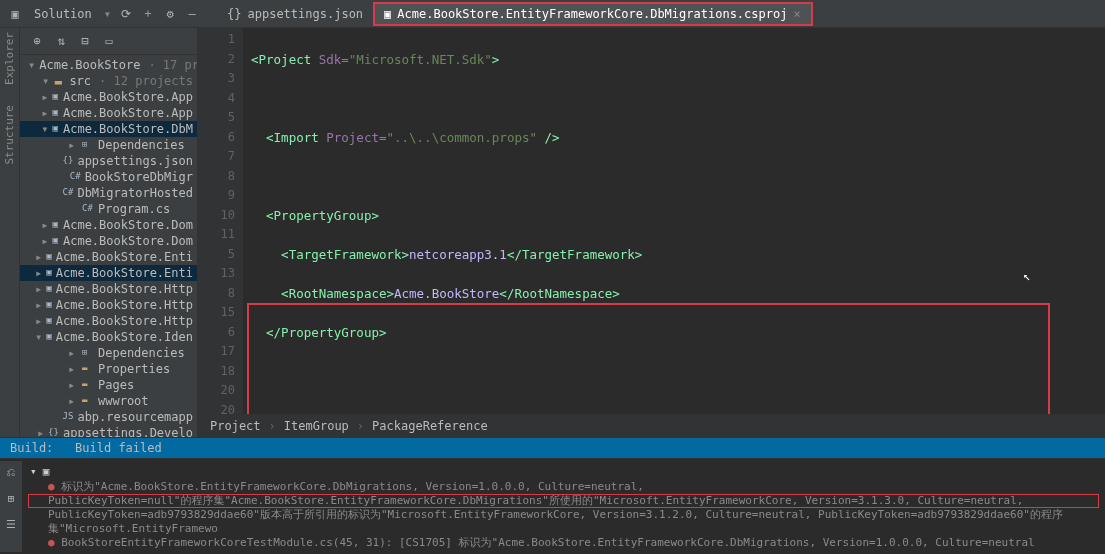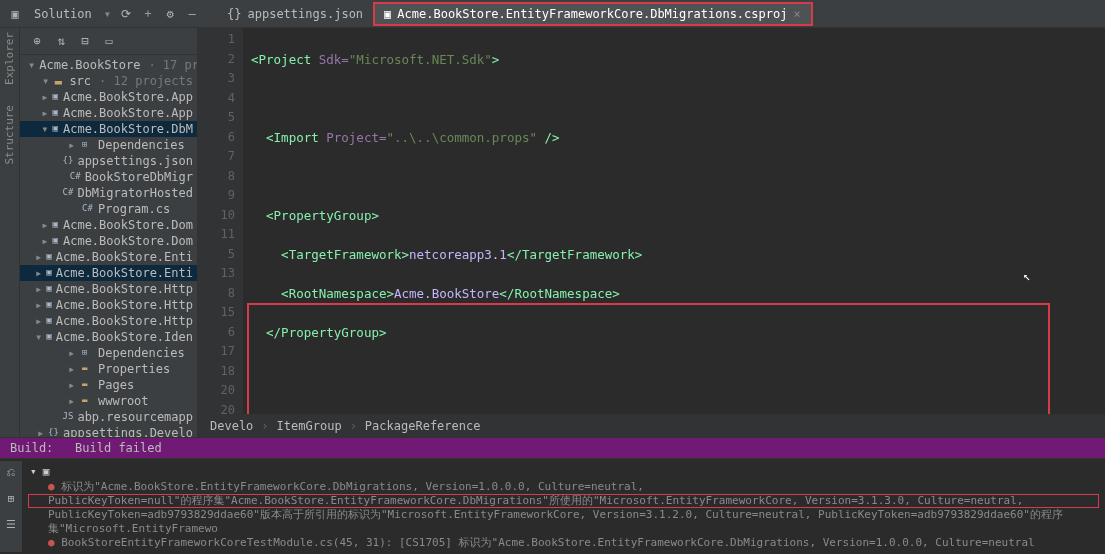--- a/index.html
+++ b/index.html
@@ -33,21 +33,21 @@
 .code{flex:1;padding:2px 0 2px 8px;font-family:Consolas,monospace;font-size:12.5px;line-height:19.5px;white-space:pre;position:relative}
 .tag{color:#86efac}
 .attr{color:#9876aa}
 .str{color:#6a8759}
 .txt{color:#c4b5fd}
 .hl-box{position:absolute;border:2px solid #d73a49;pointer-events:none}
 .hl1{left:4px;top:275px;width:803px;height:122px}
 .cursor-ptr{position:absolute;left:780px;top:238px;color:#fff;pointer-events:none}
 .breadcrumb{display:flex;gap:8px;padding:4px 12px;background:#313335;border-top:1px solid #323232;color:#bbb}
 .bc-sep{color:#606366}
-.bottom{border-top:1px solid #323232;background:#701a75}
+.bottom{border-top:1px solid #323232;background:#0369a1}
 .build-bar{padding:3px 10px;color:#bbb;border-bottom:1px solid #323232}
 .errors{background:#2b2b2b;padding:2px 0;font-size:11px}
 .side-strip2{width:22px;background:#3c3f41;display:flex;flex-direction:column;padding-top:4px;gap:12px;align-items:center}
 .err-body{display:flex}
 .err-content{flex:1;padding:2px 6px}
 .err-head{display:flex;align-items:center;gap:6px;color:#ccc;font-weight:bold;padding:2px}
 .err-line{color:#8a8a8a;padding-left:20px;line-height:14px}
 .err-ico{color:#c75450}
 .err-hl{outline:1px solid #d73a49;outline-offset:-1px}
 </style>
@@ -285,21 +285,21 @@
 
 
 
 
 
      <div class="hl-box hl1"></div>
      <div class="cursor-ptr">↖</div>
     </div>
    </div>
    <div class="breadcrumb">
-    <span>Develo</span>
+    <span>Project</span>
           <span class="bc-sep">›</span>
     <span>ItemGroup</span>
           <span class="bc-sep">›</span>
     <span>PackageReference</span>
    </div>
   </div>
  </div>
 
  <div class="bottom">
   <div class="build-bar">

